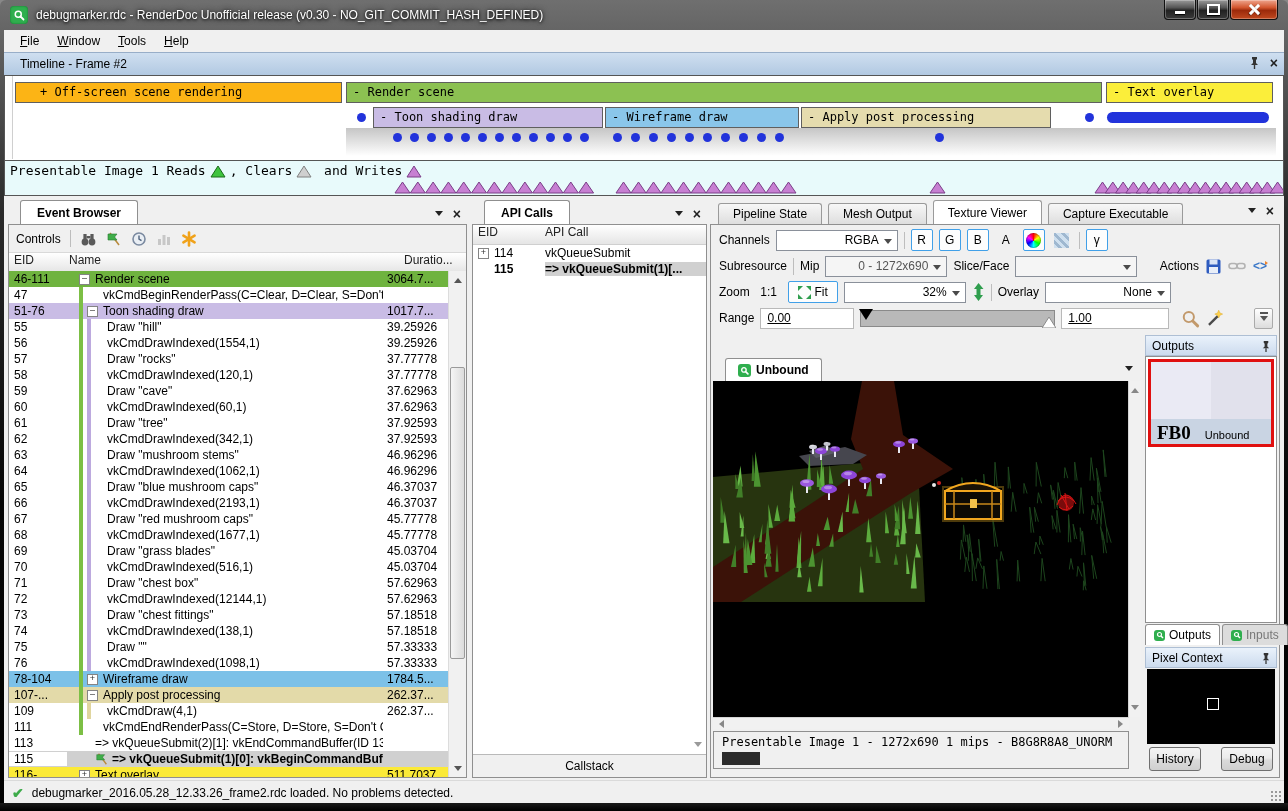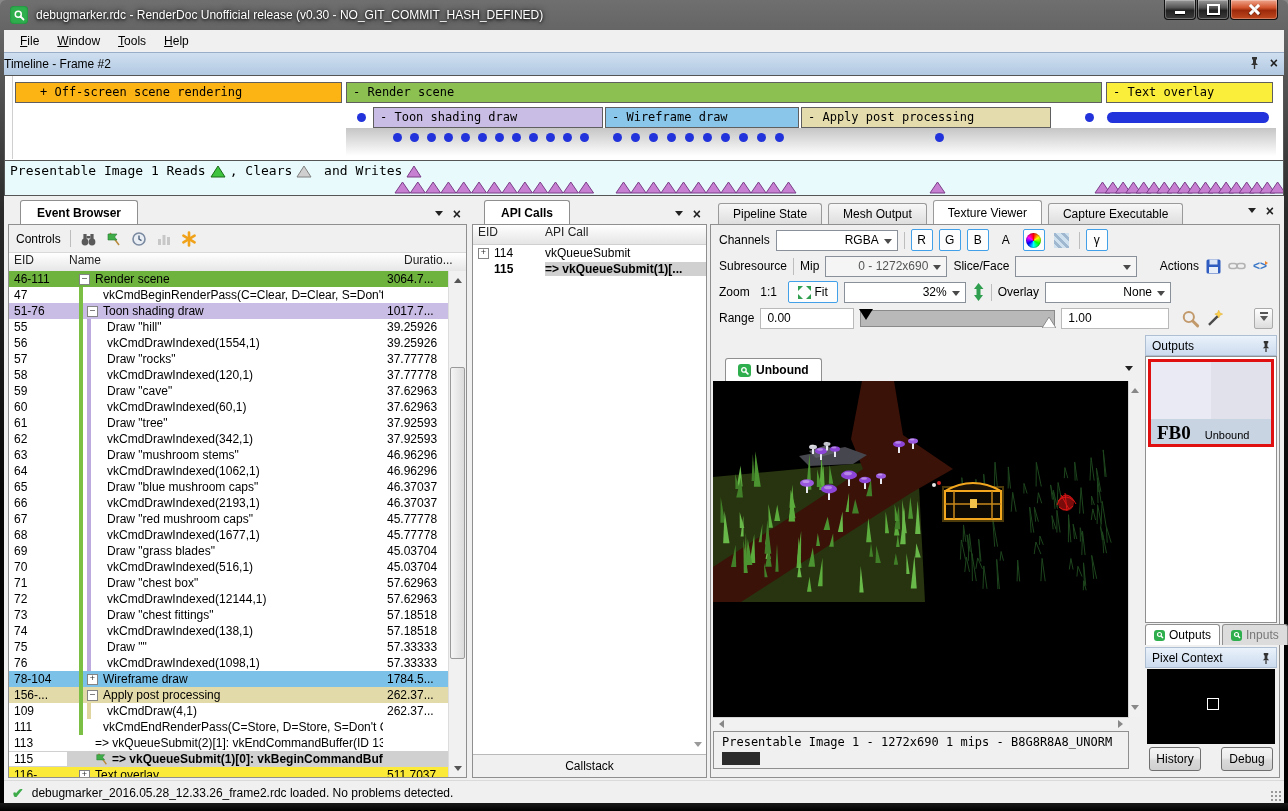--- a/index.html
+++ b/index.html
@@ -19,21 +19,21 @@
   .glyph-x{position:relative;width:11px;height:11px;}
   .glyph-x:before,.glyph-x:after{content:'';position:absolute;left:4px;top:-1px;width:3px;height:13px;background:#fff;box-shadow:0 1px 1px rgba(0,0,0,.6);}
   .glyph-x:before{transform:rotate(45deg);} .glyph-x:after{transform:rotate(-45deg);}
   
   .workspace{position:absolute;left:4px;top:30px;width:1280px;height:773px;background:#f0f0f0;}
   .menubar{position:absolute;left:0;top:0;right:0;height:22px;display:flex;align-items:center;padding-left:8px;font-size:12px;background:#f0f0f0;}
   .menu-item{padding:2px 8px;margin-right:2px;}
   .menu-item .u{text-decoration:underline;}
   
   .tl-hdr{position:absolute;left:0;top:22px;right:0;height:23px;background:linear-gradient(#cfdff0,#b2c9e2);
-          display:flex;align-items:center;font-size:12px;padding-left:0;box-sizing:border-box;border-top:1px solid #98aec8;}
+          display:flex;align-items:center;font-size:12px;padding-left:16px;box-sizing:border-box;border-top:1px solid #98aec8;}
   .hdr-icons{position:absolute;right:6px;top:3px;display:flex;gap:10px;align-items:center;}
   .tl-body{position:absolute;left:0;top:45px;right:0;height:121px;background:#fff;border:1px solid #555;box-sizing:border-box;overflow:hidden;}
   .tl-strip{position:absolute;left:2px;top:0;bottom:36px;width:5px;background:#fdfdfd;border-right:1px solid #cfcfcf;}
   .tl-shadow{position:absolute;left:341px;width:930px;top:52px;height:28px;background:linear-gradient(rgba(90,90,90,.35),rgba(120,120,120,0));}
   .tl-bar{position:absolute;height:21px;border:1px solid #5f5f5f;box-sizing:border-box;font-family:"DejaVu Sans Mono",monospace;
           font-size:12px;line-height:19px;padding-left:6px;white-space:nowrap;overflow:hidden;}
   .tl-dot{position:absolute;width:9px;height:9px;border-radius:50%;}
   .tl-capsule{position:absolute;height:11px;border-radius:6px;}
   .tl-legend{position:absolute;left:0;right:0;bottom:0;height:34px;background:#e8fafb;border-top:1px solid #555;}
   .legend-line{position:absolute;left:5px;top:2px;font-family:"DejaVu Sans Mono",monospace;font-size:13px;display:flex;align-items:center;gap:4px;white-space:pre;}
@@ -90,21 +90,21 @@
   .ctrl-row{display:flex;align-items:center;height:26px;padding-left:8px;gap:6px;font-size:12px;}
   .combo{height:21px;background:#fff;border:1px solid #8a909a;display:flex;align-items:center;font-size:12px;padding:0 18px 0 5px;
          position:relative;box-sizing:border-box;white-space:nowrap;justify-content:flex-end;}
   .combo:after{content:'';position:absolute;right:5px;top:8px;border:4px solid transparent;border-top:5px solid #4a4a4a;}
   .combo.gray{color:#555;background:#f5f5f5;}
   .tbtn{min-width:22px;height:22px;display:flex;align-items:center;justify-content:center;font-size:12px;box-sizing:border-box;
         border:1px solid transparent;background:transparent;}
   .tbtn.on{border:1px solid #41a0e8;background:#fdfdfd;border-radius:2px;}
   .wheel{width:15px;height:15px;border-radius:50%;background:conic-gradient(#f00,#ff0,#0f0,#0ff,#00f,#f0f,#f00);box-shadow:inset 0 0 0 1px rgba(0,0,0,.2);}
   .hatch{width:15px;height:15px;background:repeating-linear-gradient(45deg,#cfe0ef 0 3px,#9fb8d0 3px 6px);}
-  .fieldbox{height:21px;background:#fff;border:1px solid #b9b9b9;display:flex;align-items:center;padding-left:6px;font-size:12px;box-sizing:border-box;}
+  .fieldbox{height:21px;background:#fff;border:1px solid #b9b9b9;display:flex;align-items:center;padding-left:6px;font-size:12px;box-sizing:border-box;text-decoration:underline;}
   .slider{position:relative;width:200px;height:17px;background:#b9b9b9;border:1px solid #8a8a8a;box-sizing:border-box;}
   .spinner{width:17px;height:19px;border:1px solid #aaa;border-radius:2px;background:linear-gradient(#fff,#dcdcdc);
            display:flex;flex-direction:column;align-items:center;justify-content:center;}
   .spinner i{display:block;width:8px;height:2px;background:#555;margin-bottom:2px;}
   
   .tex-zone{position:absolute;left:2px;top:132px;width:428px;bottom:8px;}
   .utabrow{position:relative;height:24px;}
   .utab{position:absolute;left:12px;bottom:0;height:22px;background:#fff;border:1px solid #8f8f8f;border-bottom:none;
         border-radius:3px 3px 0 0;padding:0 12px;font-size:12px;font-weight:bold;display:flex;align-items:center;gap:5px;}
   .mini-logo{width:13px;height:13px;border-radius:3px;background:#2fae4e;display:flex;align-items:center;justify-content:center;flex:none;}
@@ -610,21 +610,21 @@
               <div class="c-eid">78-104</div>
               <div class="c-name">
                 <span style="width: 12px; flex: 0 0 auto;"></span>
                 <div class="gd gd-g"></div>
                 <div class="xp">+</div>
                 <span>Wireframe draw</span>
               </div>
               <div class="c-dur">1784.5...</div>
             </div>
             <div class="erow bg-tan">
-              <div class="c-eid">156-...</div>
+              <div class="c-eid">107-...</div>
               <div class="c-name">
                 <span style="width: 12px; flex: 0 0 auto;"></span>
                 <div class="gd gd-g"></div>
                 <div class="xp">–</div>
                 <span>Apply post processing</span>
               </div>
               <div class="c-dur">262.37...</div>
             </div>
             <div class="erow">
               <div class="c-eid">109</div>

